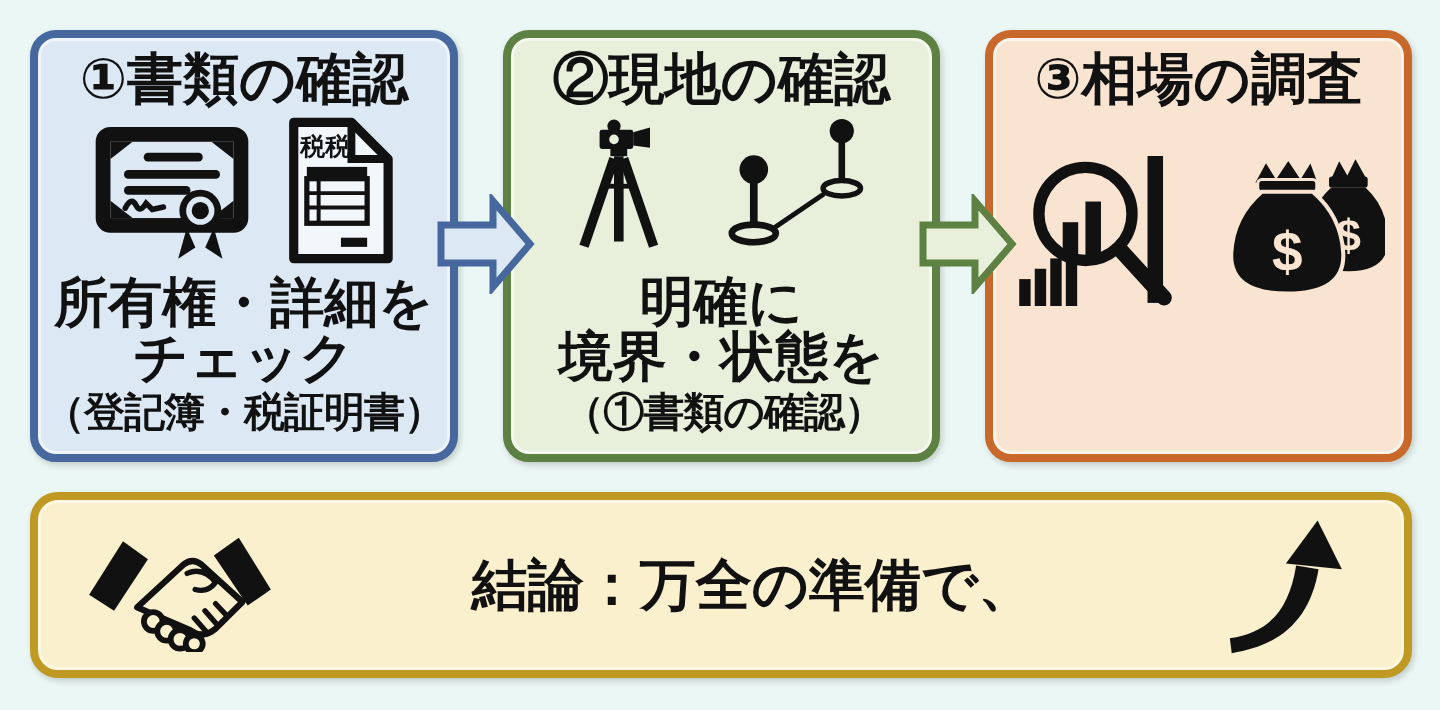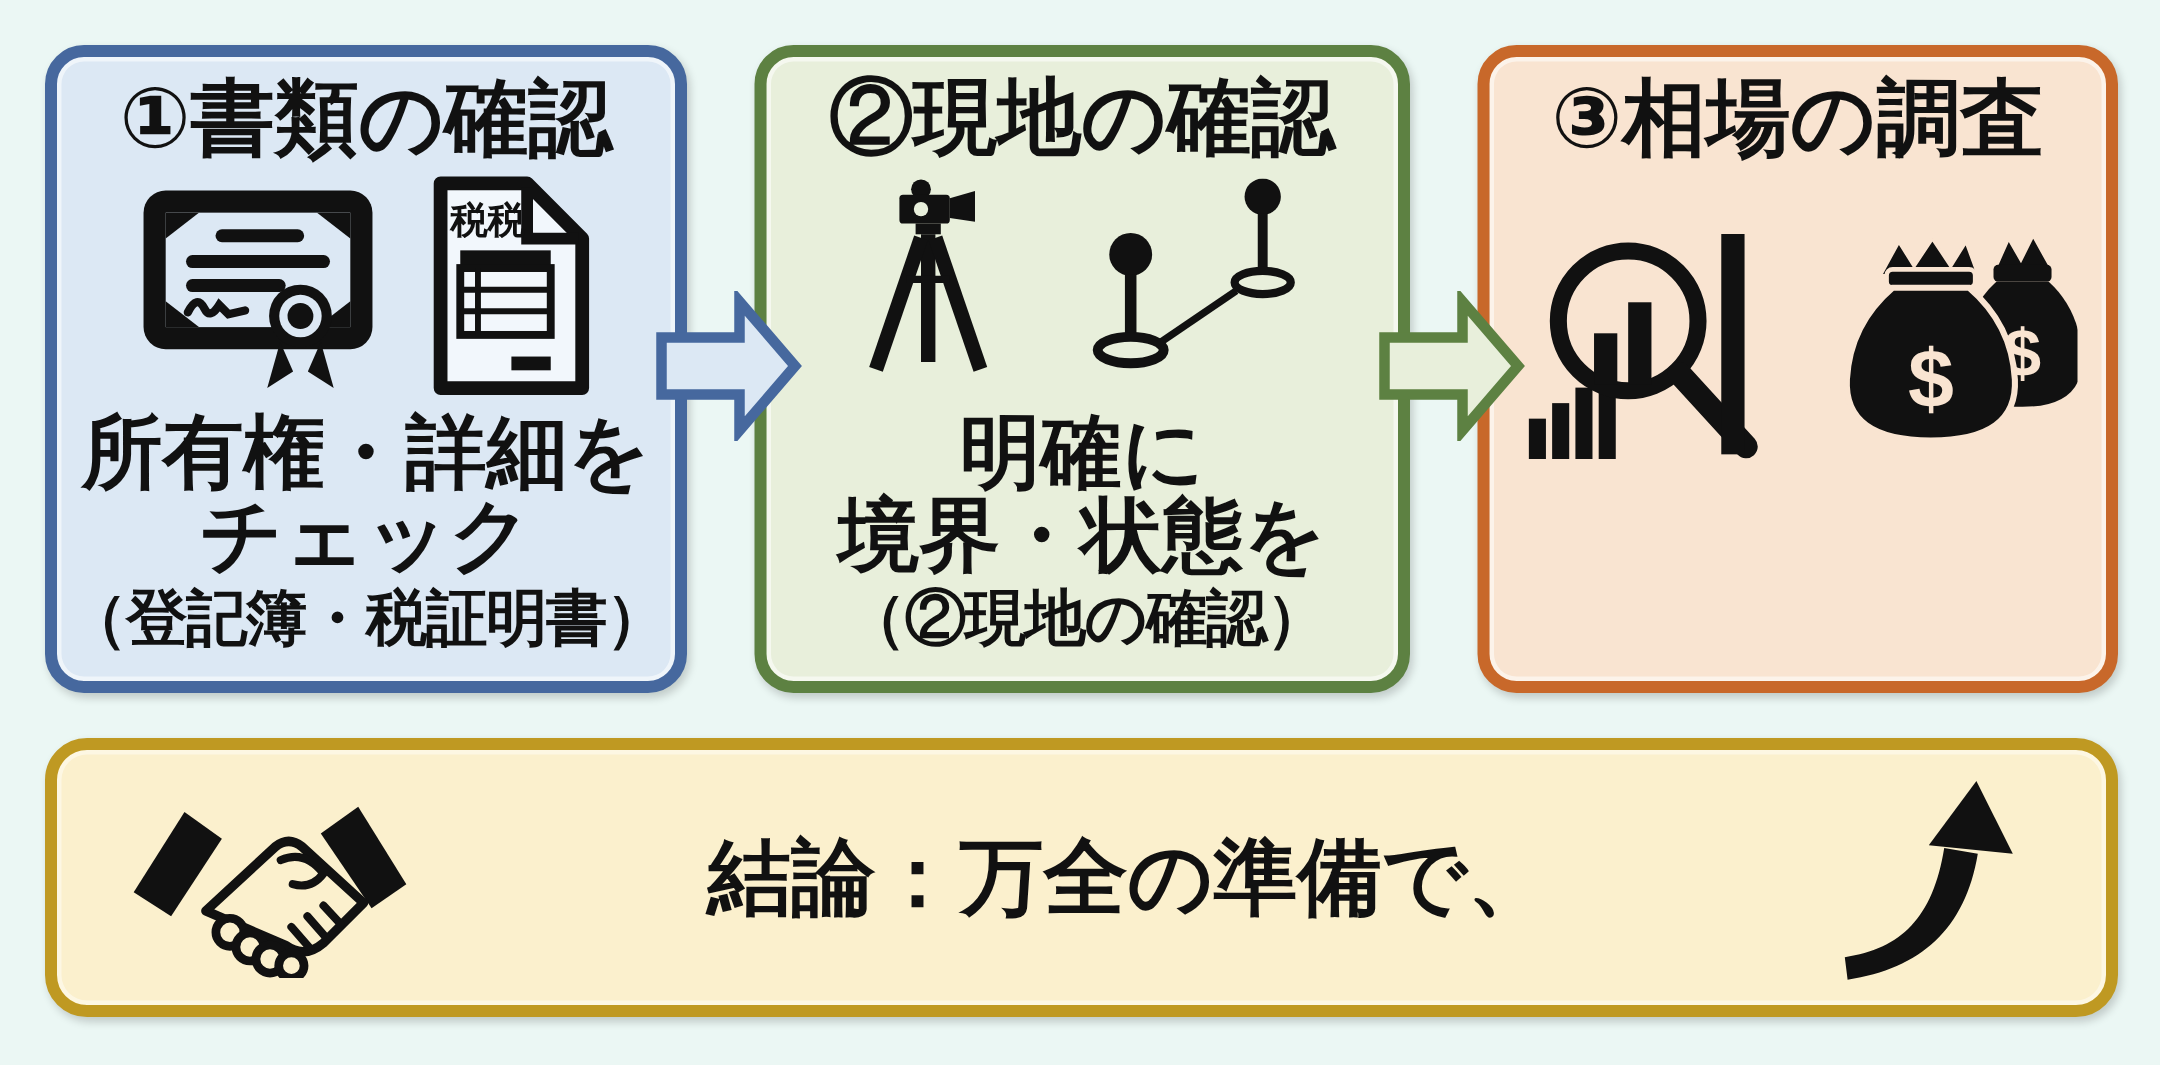--- a/index.html
+++ b/index.html
@@ -124,21 +124,21 @@
         <ellipse cx="38" cy="104" rx="20" ry="8" fill="none" stroke="#111" stroke-width="6"></ellipse>
         <circle cx="118" cy="11" r="11" fill="#111"></circle>
         <path d="M118 21 V58" stroke="#111" stroke-width="6"></path>
         <ellipse cx="118" cy="63" rx="17" ry="7" fill="none" stroke="#111" stroke-width="5"></ellipse>
         <path d="M55 100 L102 68" stroke="#111" stroke-width="4.5"></path>
       </svg>
     </div>
     <div class="step-body">
       <div class="body-line">明確に</div>
       <div class="body-line">境界・状態を</div>
-      <div class="step-note">（②現地の確認）</div>
+      <div class="step-note">（①書類の確認）</div>
     </div>
   </section>
 
   <svg class="flow-arrow arrow-2" viewBox="0 0 98 100">
     <polygon points="4,31 56,31 56,7 93,50 56,93 56,69 4,69" stroke-width="7" stroke="#5d8142" fill="#e8efdb"></polygon>
   </svg>
 
   <section class="step-card card-3" style="border-color: rgb(200, 104, 42); background-color: rgb(249, 228, 209); gap: 40px;">
     <h2 class="step-title">③相場の調査</h2>
     <div class="icon-row">

